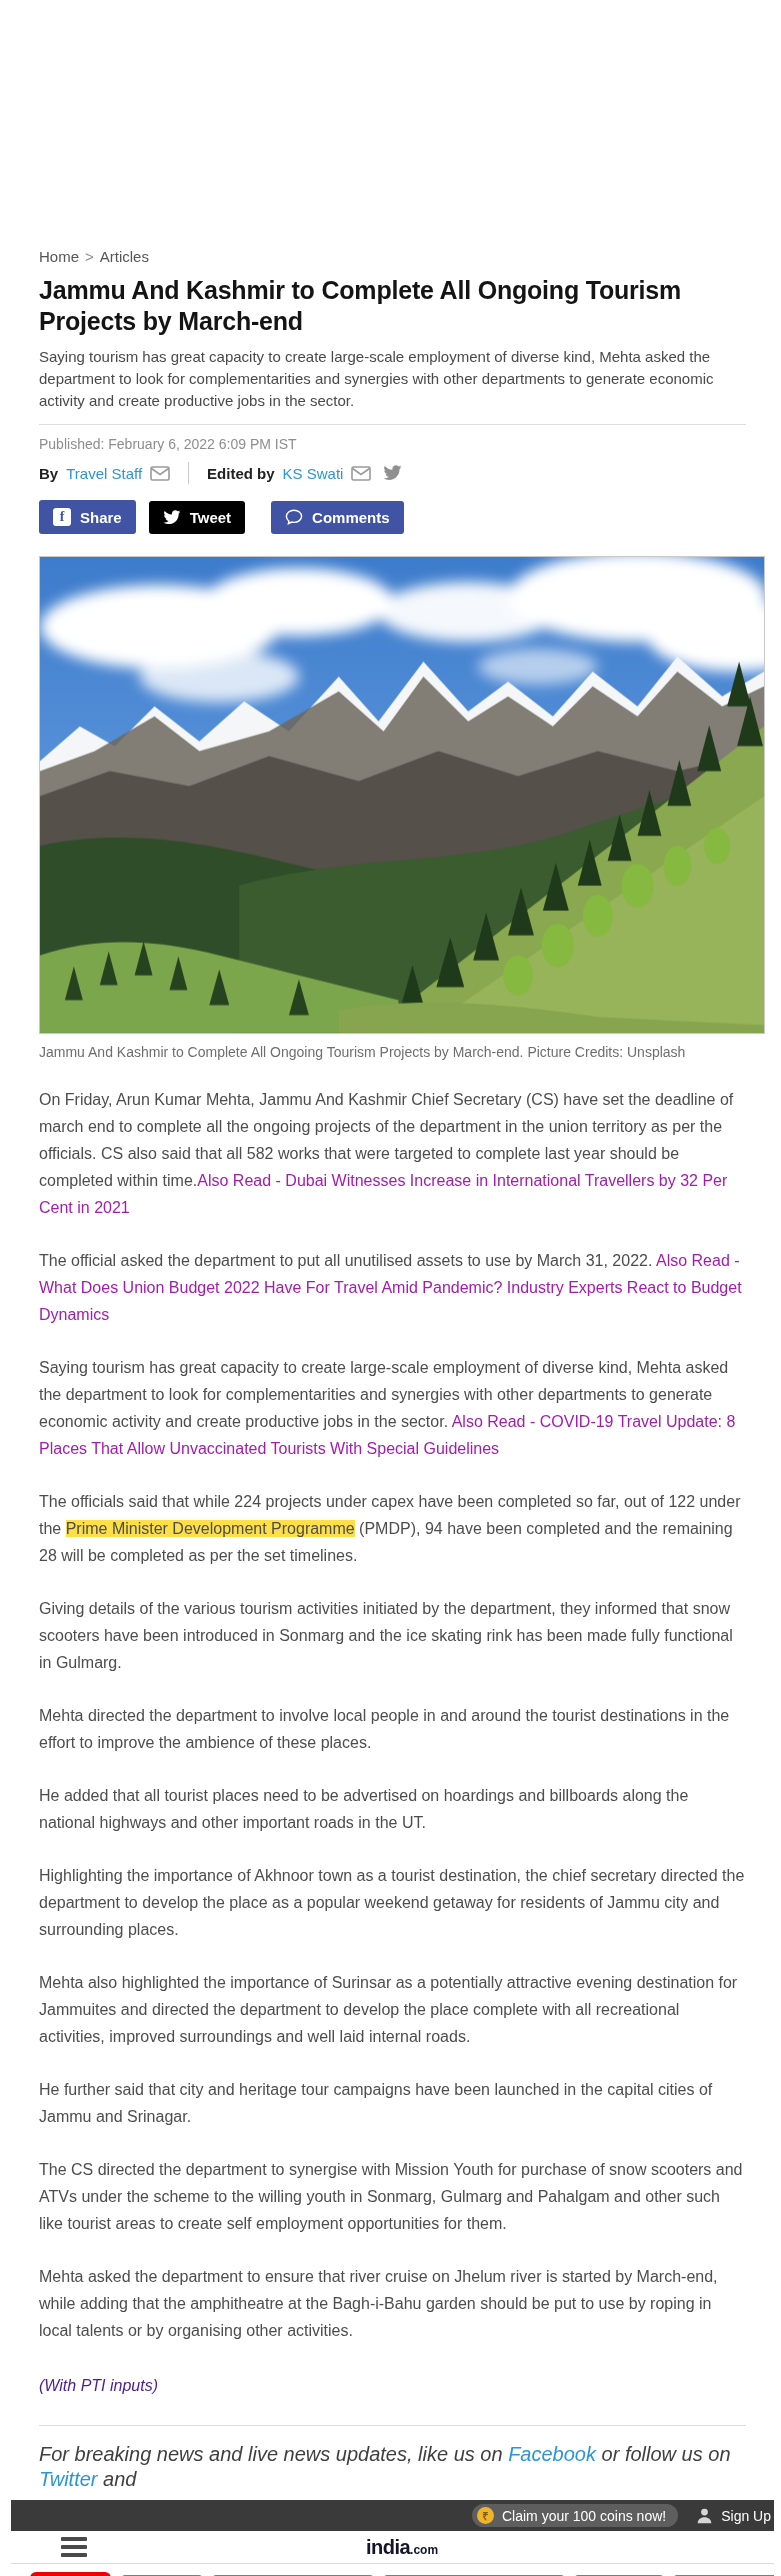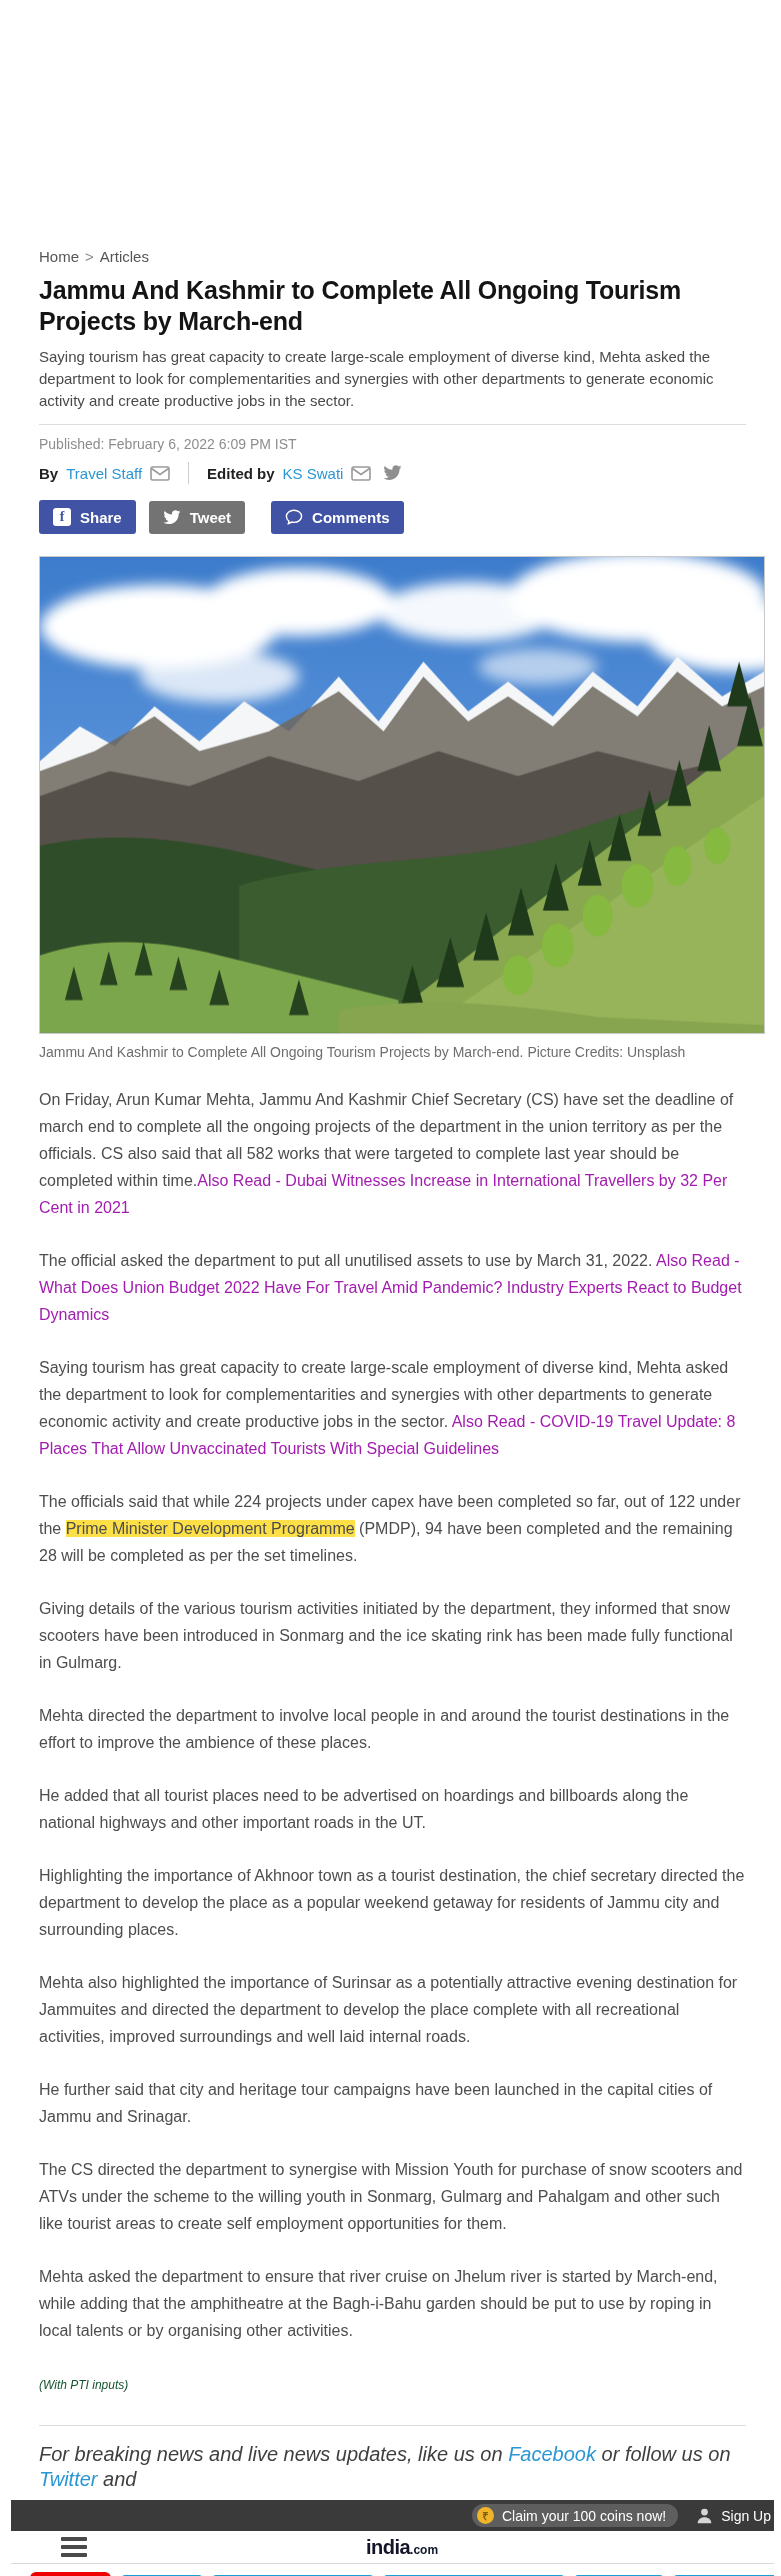--- a/index.html
+++ b/index.html
@@ -26,35 +26,35 @@
   .byline a { color:#2a96d4; text-decoration:none; }
   .env { display:inline-flex; }
   .vdiv { width:1px; height:22px; background:#ccc; margin:0 10px; }
   .tw-gray { display:inline-flex; margin-left:4px; }
 
   
   .share-row { margin-top:16px; display:flex; align-items:center; }
   .btn { display:inline-flex; align-items:center; gap:9px; color:#fff; font-size:15px; font-weight:700;
          border:none; border-radius:3px; padding:8px 14px; cursor:pointer; }
   .btn-fb { background:#4053a4; margin-right:13px; }
-  .btn-tw { background:#737373; margin-right:26px;justify-content:space-between; }
+  .btn-tw { background:#000000; margin-right:26px;justify-content:space-between; }
   .btn-cm { background:#4053a4; }
   .fb-badge { width:18px; height:18px; background:#fff; border-radius:3px; color:#4053a4; font-weight:700;
               font-size:14px; display:flex; align-items:center; justify-content:center; font-family:"Liberation Serif", serif; }
 
   
   .hero { margin-top:22px; width:726px; height:478px; border:1px solid #c9c9c9; overflow:hidden; }
   .caption { margin-top:10px; font-size:14px; color:#6e6e6e; }
 
   
   .article-body { margin-top:2px; }
   .para { font-size:16px; line-height:27px; color:#4d4d4d; margin-top:26px; }
   .inline-link { color:#a21caf; text-decoration:none; }
   .hl { background:#fde047; }
-  .pti { font-size:12px; line-height:27px; color:#14532d; font-style:italic; margin-top:28px; }
+  .pti { font-size:16px; line-height:27px; color:#4c1d95; font-style:italic; margin-top:28px; }
 
   
   .footer-rule { border:none; border-top:1px solid #ddd; margin:26px 28px 0 28px; }
   .footer-note { padding:0 28px; margin-top:16px; font-size:20px; line-height:25px; font-style:italic; color:#3f3f3f; }
   .footer-note a { color:#2a96d4; text-decoration:none; font-style:italic; }
 
   .coins-bar { margin-top:8px; width:782px; height:31px; background:#3a3a3a; display:flex; align-items:center;
                justify-content:flex-end; padding-right:22px; gap:18px; }
   .coins-pill { display:flex; align-items:center; gap:8px; background:#5e5e5e; border-radius:15px;
                 padding:3px 12px 3px 5px; color:#fff; font-size:14px; cursor:pointer; }

